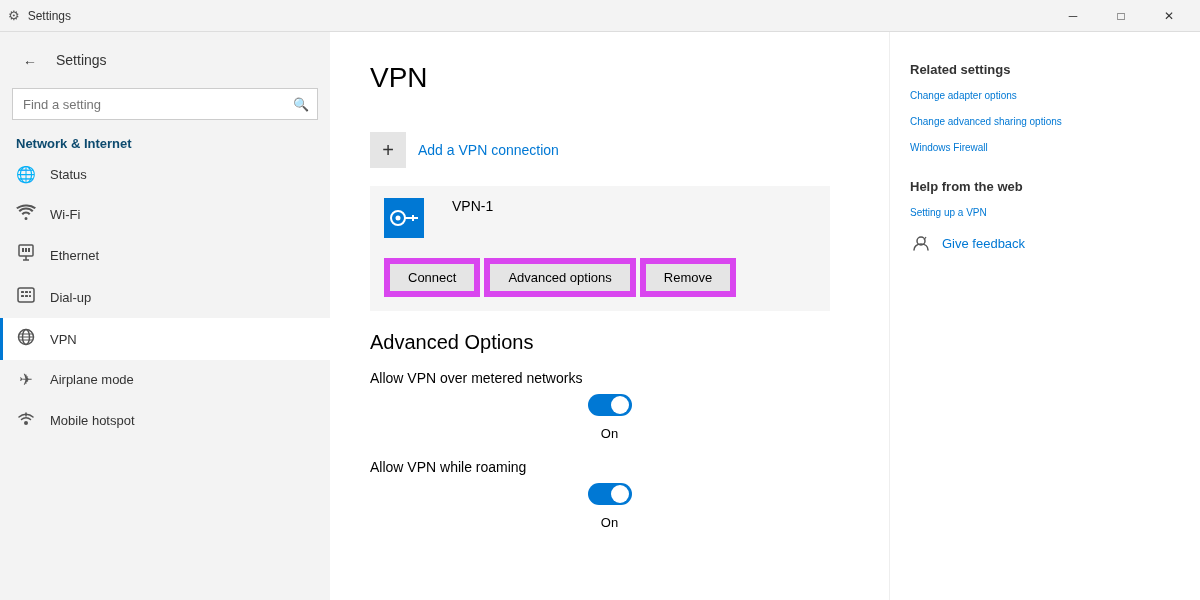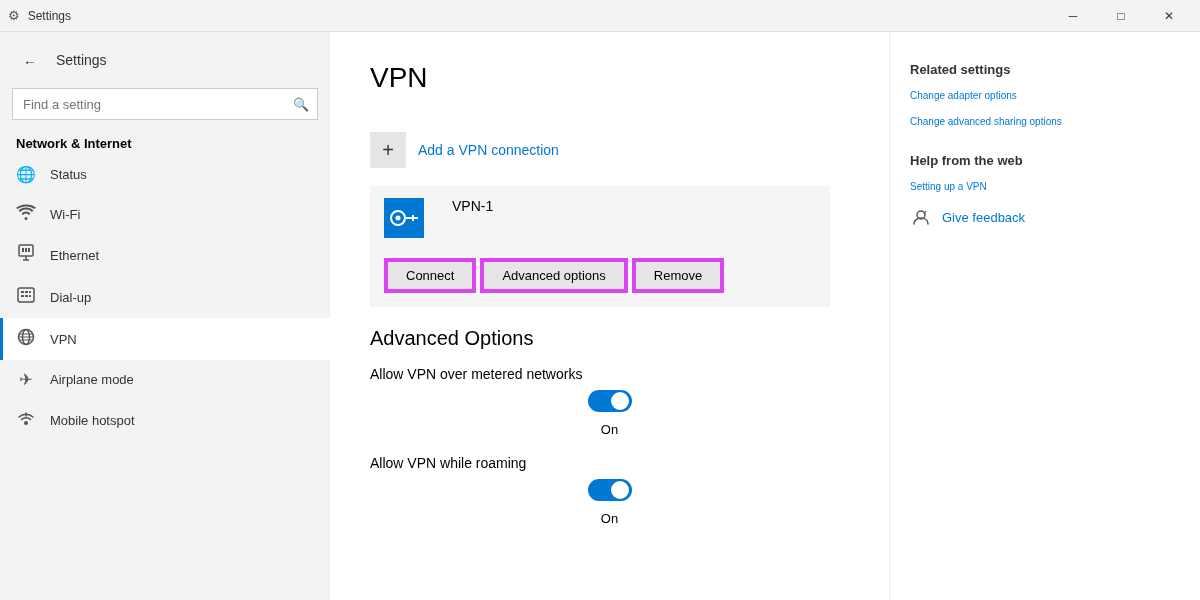--- a/index.html
+++ b/index.html
@@ -106,21 +106,21 @@
       right: 8px;
       top: 50%;
       transform: translateY(-50%);
       color: #666;
       font-size: 13px;
       pointer-events: none;
     }
     .section-title {
       font-size: 13px;
       font-weight: 600;
-      color: #000000;
+      color: #0c4a6e;
       padding: 8px 16px 4px 16px;
     }
     .nav-item {
       display: flex;
       align-items: center;
       gap: 14px;
       padding: 10px 16px;
       cursor: pointer;
       color: #333;
       font-size: 13px;
@@ -198,21 +198,21 @@
       color: #000;
     }
     .vpn-actions {
       display: flex;
       gap: 4px;
       padding: 8px 14px 14px 14px;
     }
     .vpn-btn {
       padding: 6px 18px;
       background: #e5e5e5;
-      border: 4px solid #d946ef;
+      border: 6px solid #d946ef;
       font-size: 13px;
       color: #000;
       cursor: pointer;
       min-width: 90px;
       text-align: center;
     }
 
     .advanced-options-title {
       font-size: 20px;
       font-weight: 300;
@@ -442,20 +442,21 @@
         <span class="toggle-state">On</span>
       </div>
     </div>
   </div>
 
   <div class="right-panel">
     <div class="related-title">Related settings</div>
 
     <a class="related-link">Change adapter options</a>
     <a class="related-link">Change advanced sharing options</a>
+    <a class="related-link">Windows Firewall</a>
 
     <div class="help-section">
       <div class="related-title">Help from the web</div>
       <a class="related-link">Setting up a VPN</a>
 
 
       <div class="help-item">
         <span class="help-item-icon">
           <svg width="20" height="20" viewBox="0 0 20 20" fill="none">
               <circle cx="10" cy="8" r="4" stroke="#555" stroke-width="1.5"></circle>

